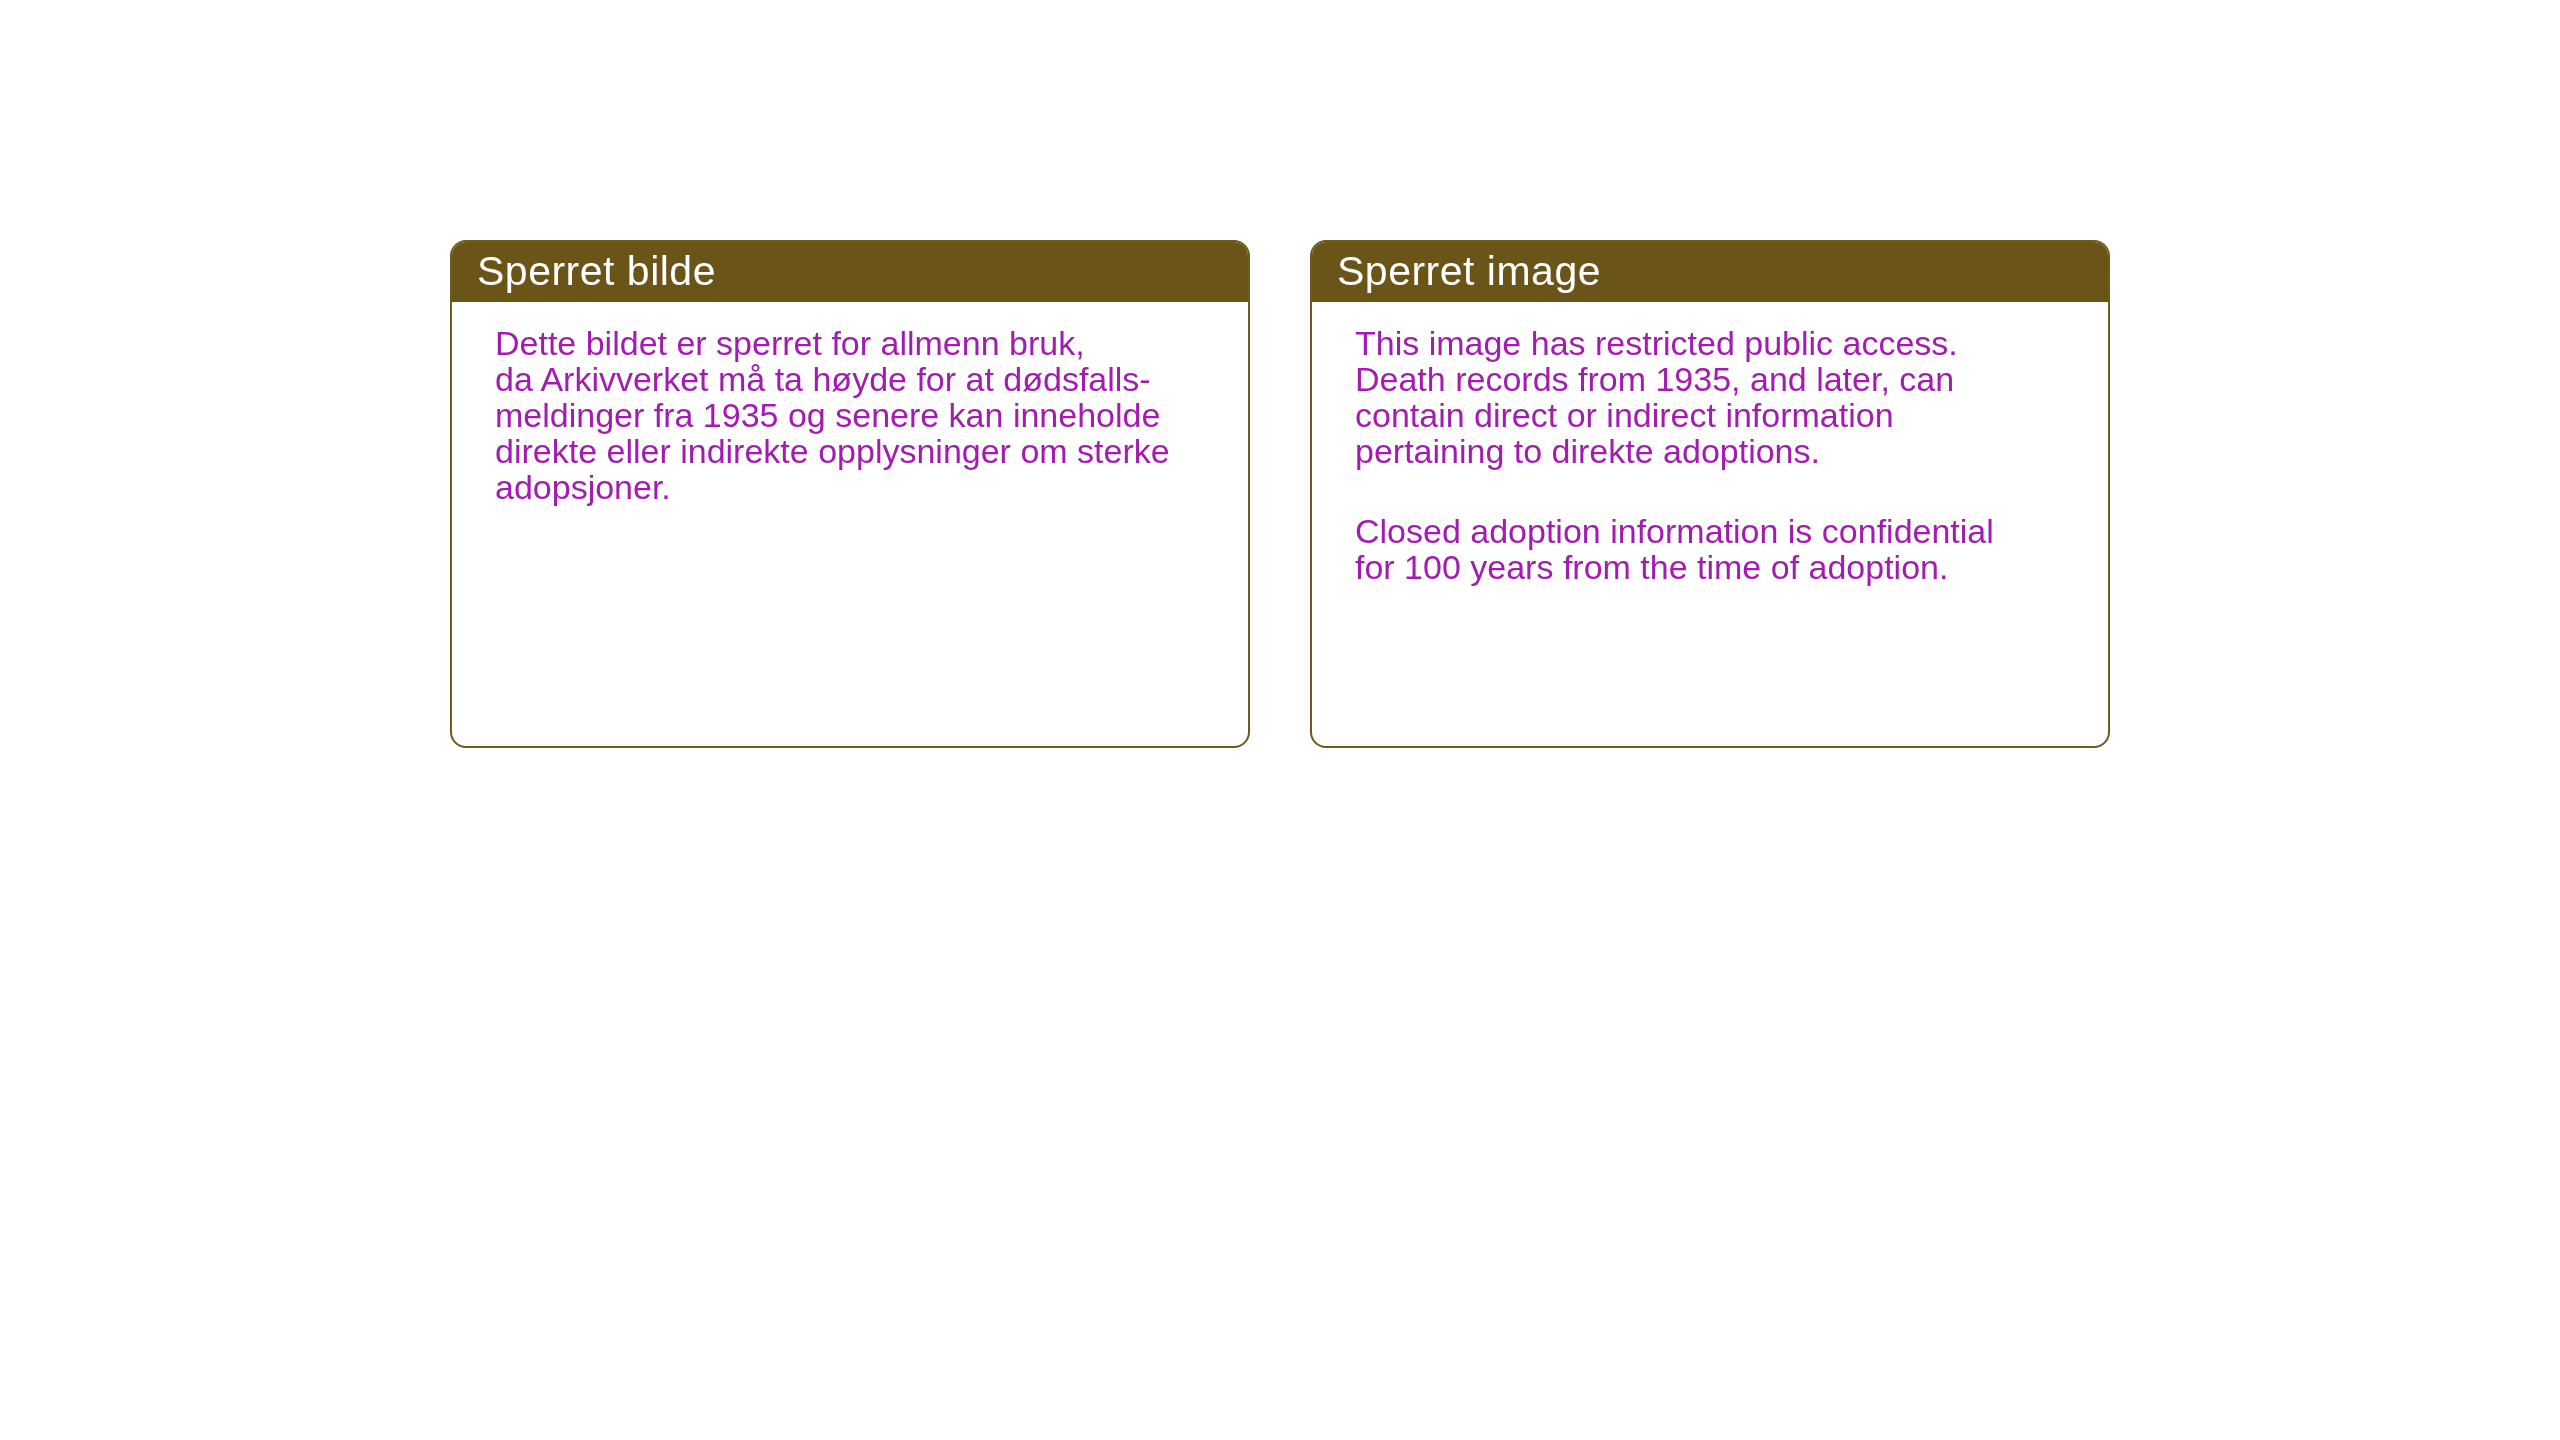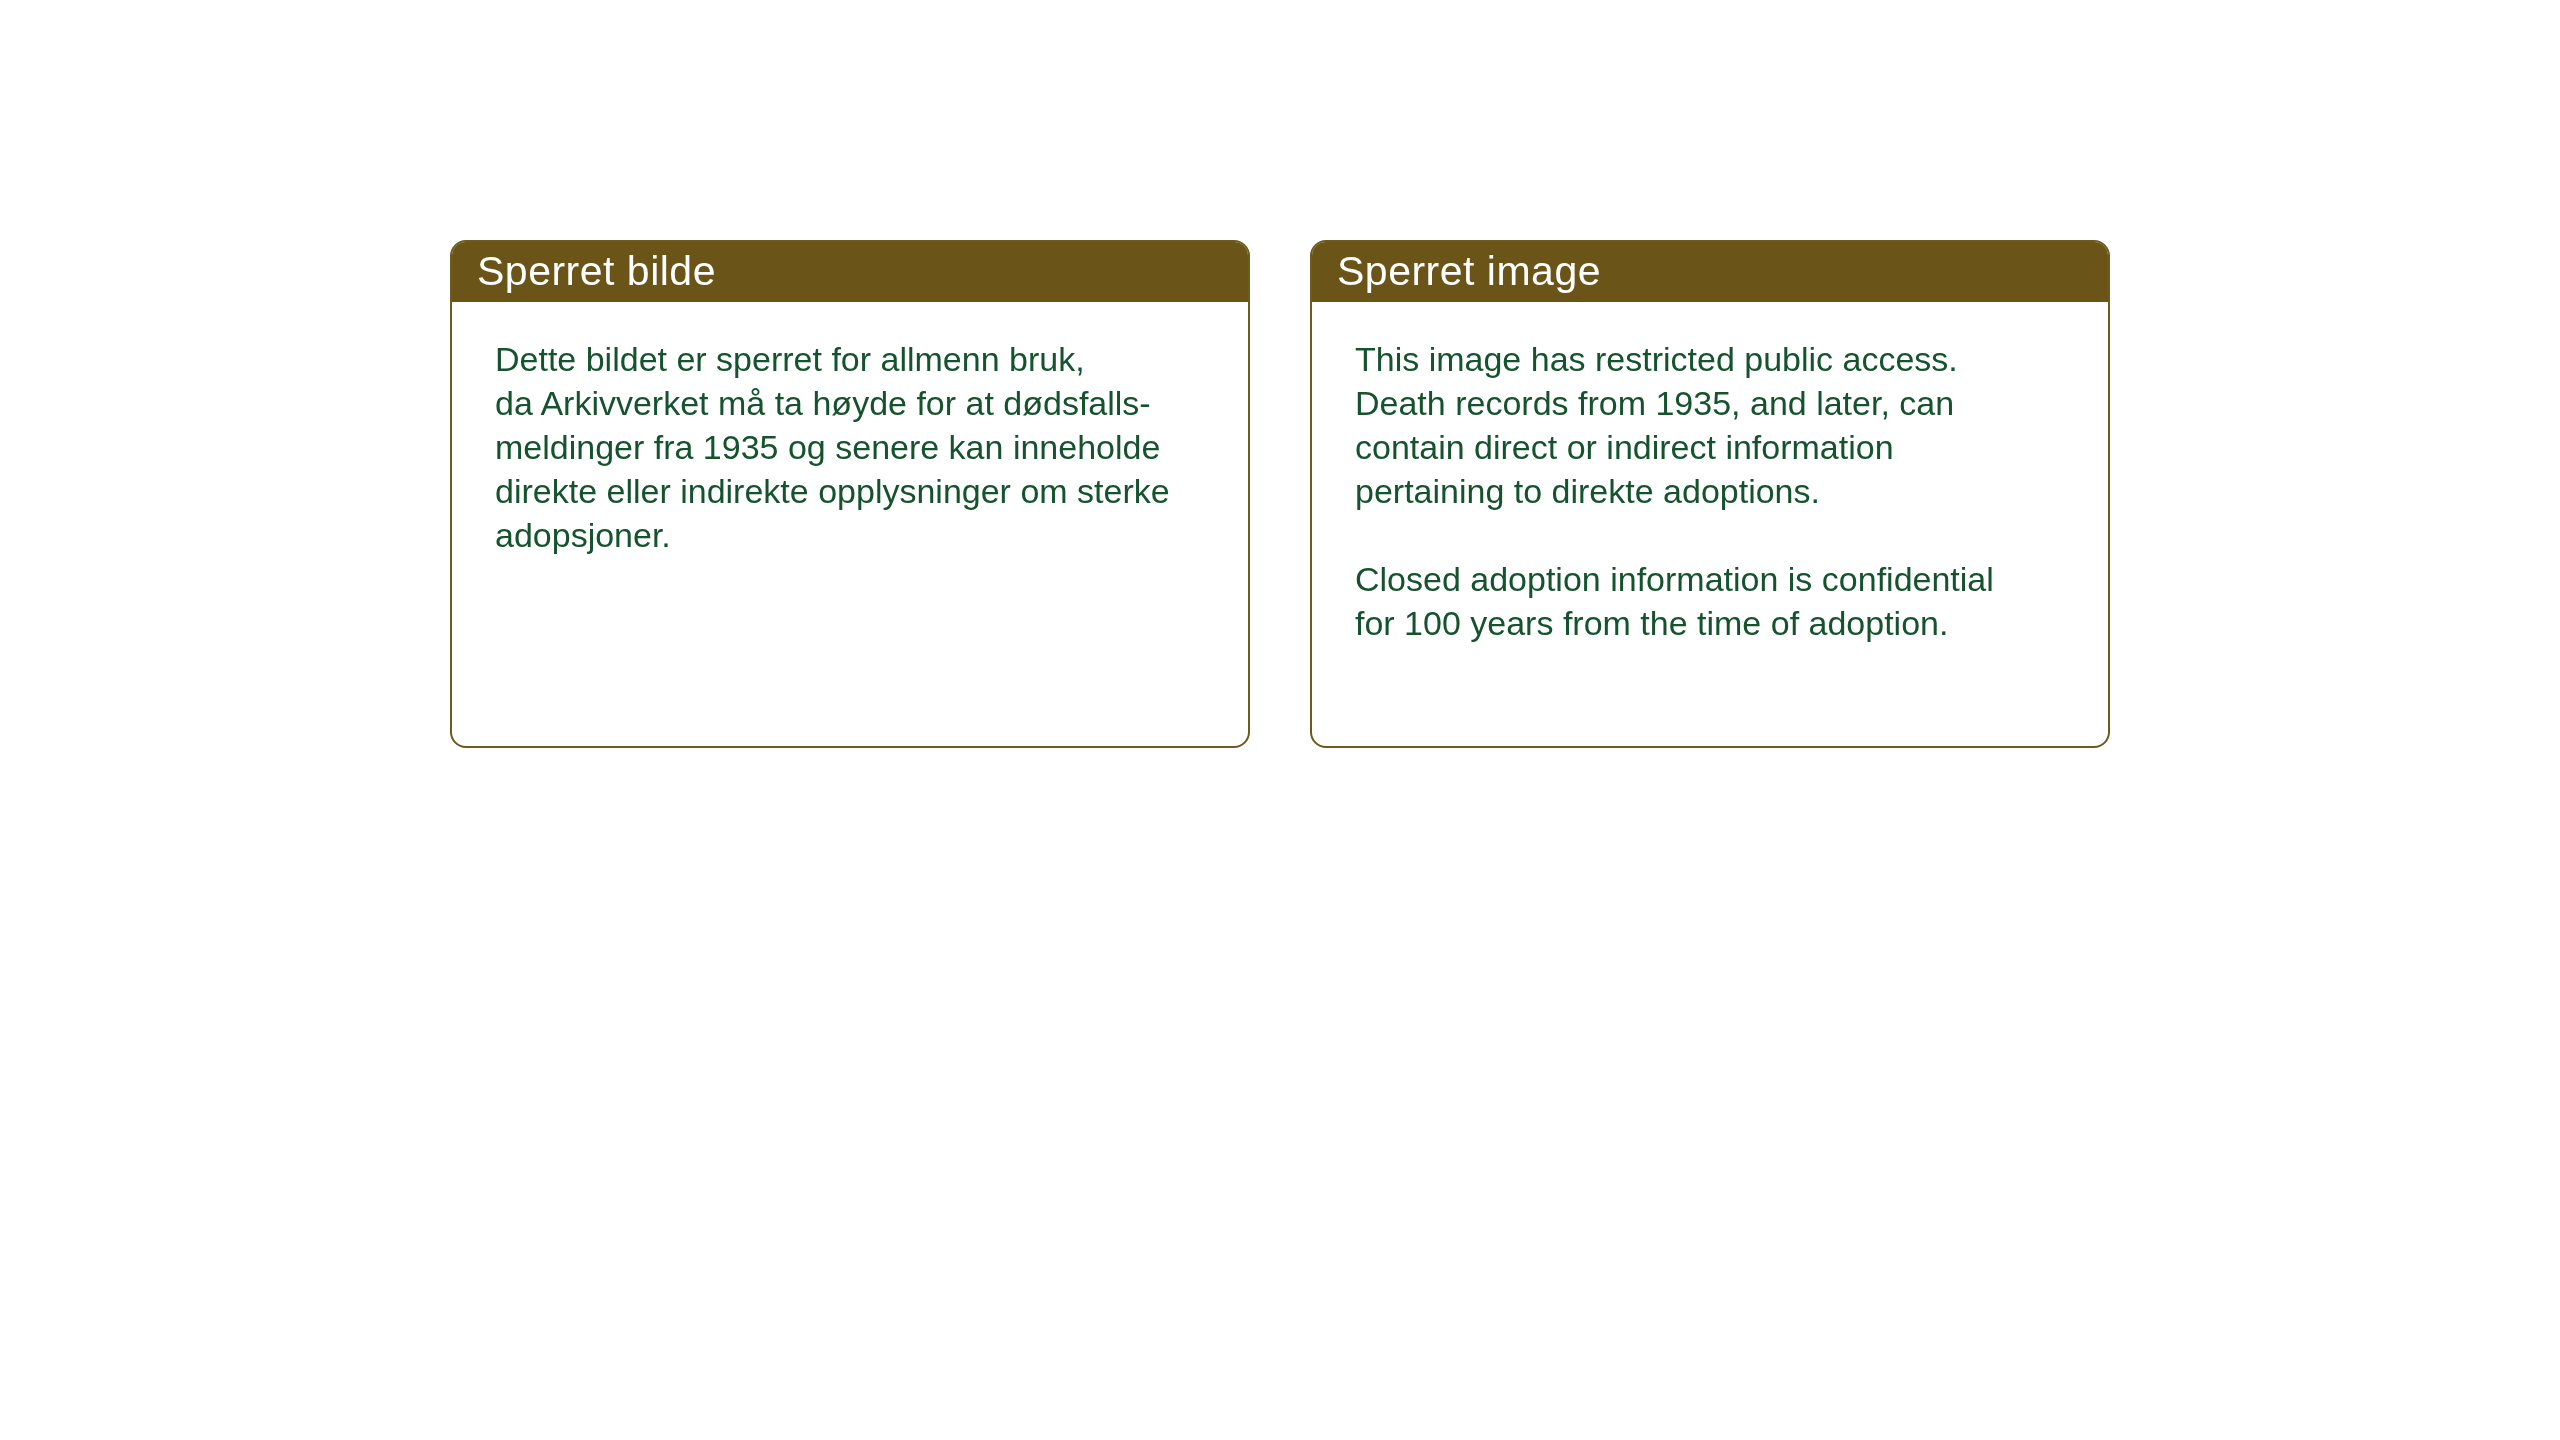--- a/index.html
+++ b/index.html
@@ -27,38 +27,38 @@
     overflow: hidden;
   }
   .notice-card.nb { left: 450px; }
   .notice-card.en { left: 1310px; }
   .card-header {
     background: #6A5417;
     height: 61px;
     display: flex;
     align-items: center;
     padding: 0 26px;
-    margin: -1px -1px 12px -1px; 
+    margin: -1px -1px 0 -1px; 
   }
   .card-title {
     color: #ffffff;
     font-size: 41px;
     font-weight: 400;
     line-height: 1;
     letter-spacing: 0.5px;
     white-space: nowrap;
   }
   .card-body {
     padding: 23px 36px 0 43px;
   }
   .card-body p {
     margin: 0 0 44px 0;
     font-size: 34px;
-    line-height: 44px;
-    color: #14532d;
+    line-height: 36px;
+    color: #a21caf;
     white-space: pre-line;
   }
 </style>
 </head>
 <body>
 
 <div class="page">
 
   <article class="notice-card nb">
     <header class="card-header">

